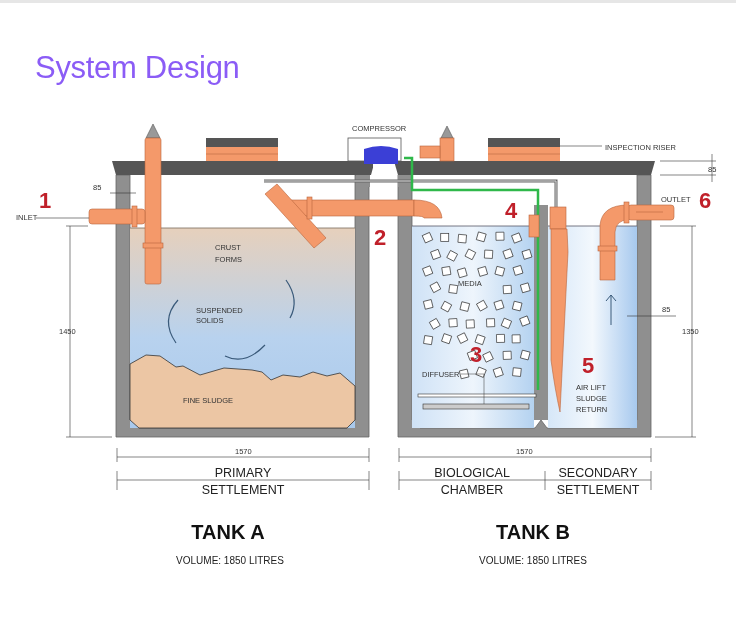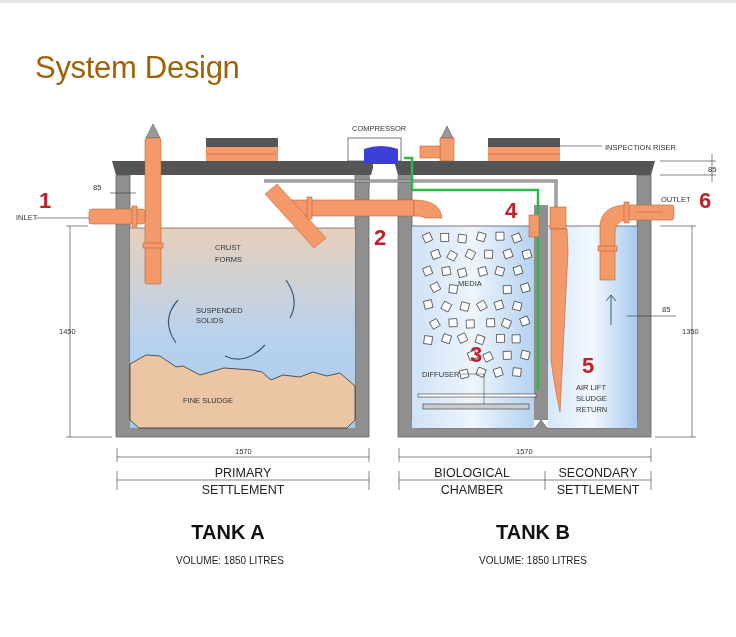--- a/index.html
+++ b/index.html
@@ -1,18 +1,18 @@
 <!DOCTYPE html>
 <html><head>
 <meta charset="utf-8">
 <style>
   html,body{margin:0;padding:0;background:#fff;}
   body{width:736px;height:637px;position:relative;overflow:hidden;font-family:"Liberation Sans",sans-serif;}
   .topline{position:absolute;left:0;top:0;width:736px;height:3px;background:#e6e6e6;}
-  .title{position:absolute;left:35px;top:50px;font-size:31px;color:#a16207;font-family:"Liberation Sans",sans-serif;letter-spacing:-0.3px;}
+  .title{position:absolute;left:35px;top:50px;font-size:31px;color:#8b5cf6;font-family:"Liberation Sans",sans-serif;letter-spacing:-0.3px;}
   svg{position:absolute;left:0;top:0;}
   .lbl{font-family:"Liberation Sans",sans-serif;fill:#333;}
   .small{font-size:7.5px;}
   .num{font-family:"Liberation Sans",sans-serif;font-weight:bold;fill:#c0202a;font-size:22px;}
   .sect{font-family:"Liberation Sans",sans-serif;font-size:12.5px;fill:#222;}
   .tank{font-family:"Liberation Sans",sans-serif;font-weight:bold;font-size:20px;fill:#111;}
   .vol{font-family:"Liberation Sans",sans-serif;font-size:10px;fill:#222;}
 </style>
 </head>
 <body>

